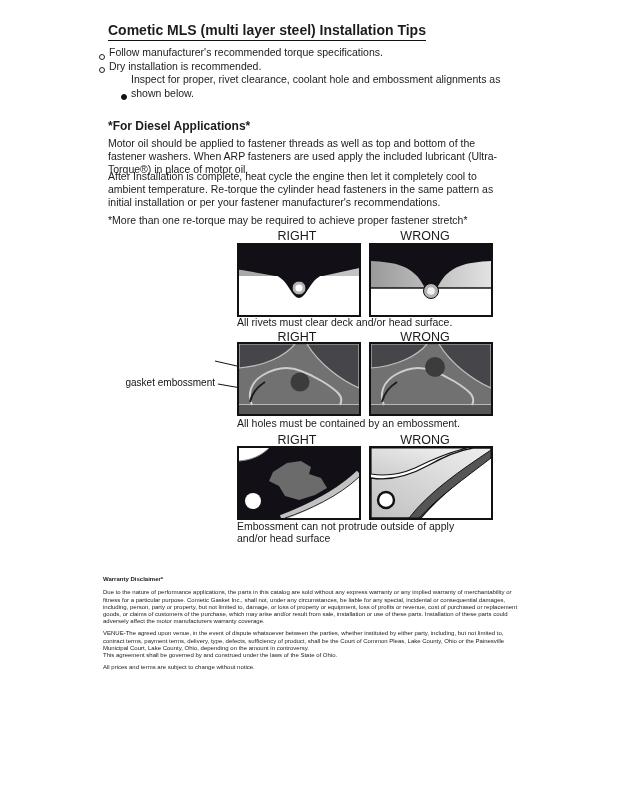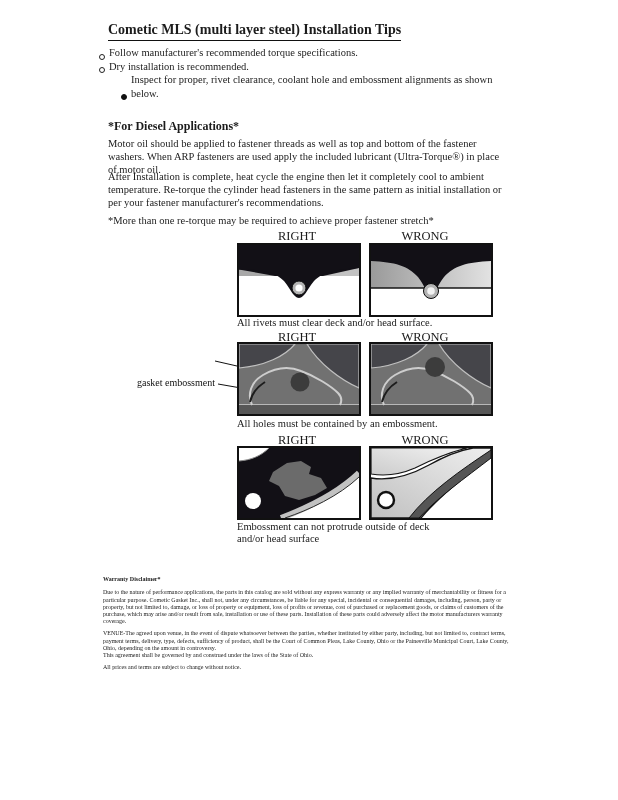--- a/index.html
+++ b/index.html
@@ -1,18 +1,18 @@
 <!DOCTYPE html>
 <html><head>
 <meta charset="utf-8">
 <style>
   html,body{margin:0;padding:0;background:#fff;}
   .page{
     position:relative;width:618px;height:676px;background:#ffffff;
-    font-family:Liberation Serif, serif;color:#1c1c1c;overflow:hidden;
+    font-family:Liberation Sans, sans-serif;color:#1c1c1c;overflow:hidden;
   }
   .abs{position:absolute;}
   
   .title{
     left:108px;top:22px;font-size:14px;font-weight:bold;
     border-bottom:1.6px solid #111;padding-bottom:2px;white-space:nowrap;
   }
   
   .bullets{left:99px;top:46px;width:420px;font-size:10.5px;line-height:13.6px;}
   .brow{display:flex;align-items:flex-end;}
@@ -168,21 +168,21 @@
           </linearGradient>
         </defs>
         <rect x="0" y="0" width="120" height="70" fill="#ffffff"></rect>
         <path d="M0 70 V30 C18 33 38 28 58 17 C74 8 90 2 102 0 H120 V8 C96 26 68 48 50 70 Z" fill="url(#g3w)" stroke="#141414" stroke-width="1.4"></path>
         <path d="M0 0 H96 C80 4 60 12 44 20 C28 27 12 28 0 26 Z" fill="url(#g3w2)" stroke="#141414" stroke-width="1.2"></path>
         <path d="M120 10 C94 30 66 50 48 70 H38 C58 44 90 22 120 2 Z" fill="#555555" stroke="#141414" stroke-width="1"></path>
         <circle cx="15" cy="52" r="8" fill="#ffffff" stroke="#111111" stroke-width="2.4"></circle>
       </svg>
     </div>
   </div>
-  <div class="abs caption prewrap" style="left:237px;top:521px;width:300px;">Embossment can not protrude outside of deck
+  <div class="abs caption prewrap" style="left:237px;top:521px;width:300px;">Embossment can not protrude outside of apply
 and/or head surface</div>
 
   <div class="abs legal">
     <p class="lh">Warranty Disclaimer*</p>
     <p class="prewrap">Due to the nature of performance applications, the parts in this catalog are sold without any express warranty or any implied warranty of merchantability or fitness for a particular purpose.  Cometic Gasket Inc., shall not, under any circumstances, be liable for any special, incidental or consequential damages, including, person, party or property, but not limited to, damage, or loss of property or equipment, loss of profits or revenue, cost of purchased or replacement goods, or claims of customers of the purchase, which may arise and/or result from sale, installation or use of these parts.  Installation of these parts could adversely affect the motor manufacturers warranty coverage.</p>
     <p class="prewrap">VENUE-The agreed upon venue, in the event of dispute whatsoever between the parties, whether instituted by either party, including, but not limited to, contract terms, payment terms, delivery, type, defects, sufficiency of product, shall be the Court of Common Pleas, Lake County, Ohio or the Painesville Municipal Court, Lake County, Ohio, depending on the amount in controversy.
 This agreement shall be governed by and construed under the laws of the State of Ohio.</p>
     <p class="prewrap">All prices and terms are subject to change without notice.</p>
     <p class="prewrap">Terms COD- Secured with a completed dealer/jobber application on File, COD-Company check with a current credit card number on file.  Open accounts may be established by well rated firms.  A credit application is available upon request.  Open accounts are due payable Net 30 days from date of invoice.  No statement will be sent.  If an account becomes 60 or more days past due, it is subject to being placed on credit hold.  No orders will be shipped or new orders accepted until past due balance is paid.  If an account becomes 90 or more days past due, it is subject to being placed for collections.  All costs of collection are the responsibility of the customer, including attorney fees, court costs, and other expenses of litigation.</p>
     <p class="prewrap">Returns- Authorized (RGA) must be obtained in advance on all returns.  A packing slip or invoice number must accompany the merchandise.  No returns after 30 days from invoice date.  All returns are subject to a 25% restocking charge.  All custom designed and custom manufactured gaskets are non-returnable.</p>

